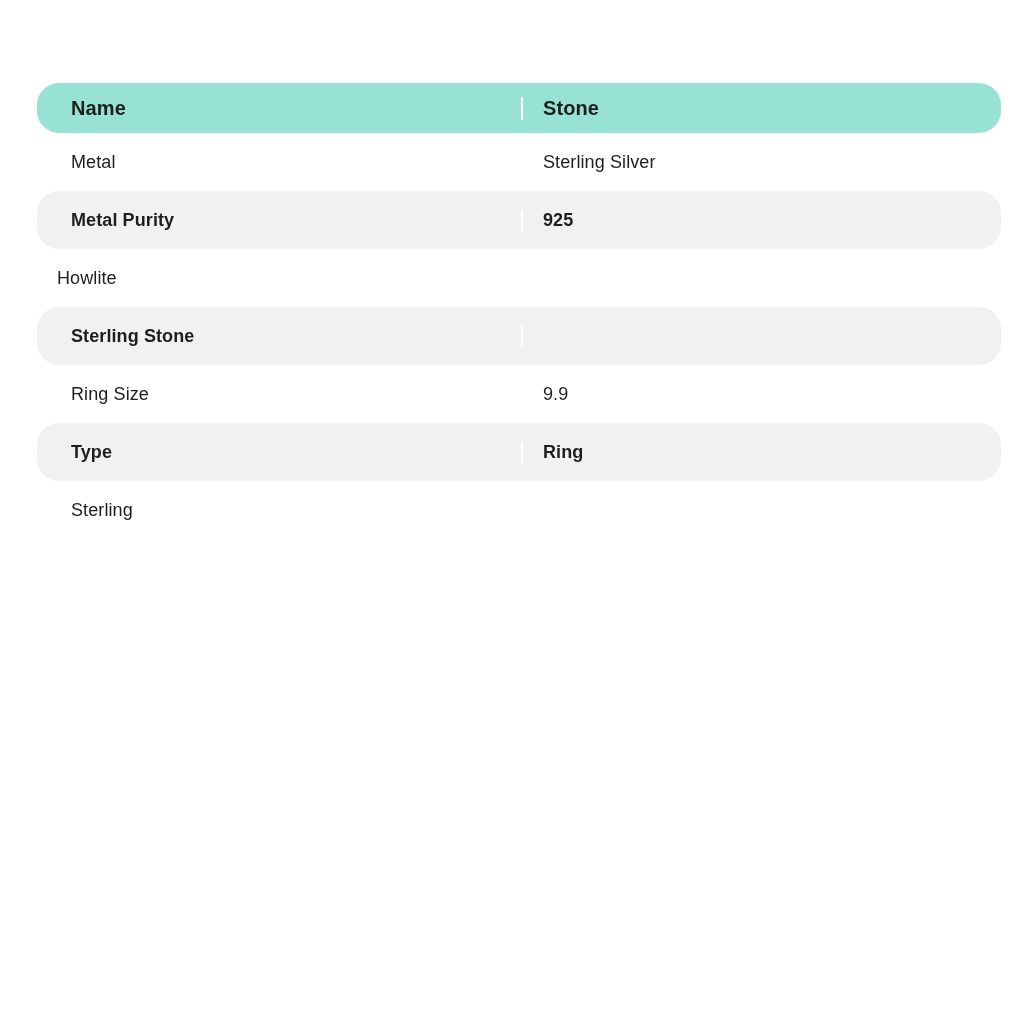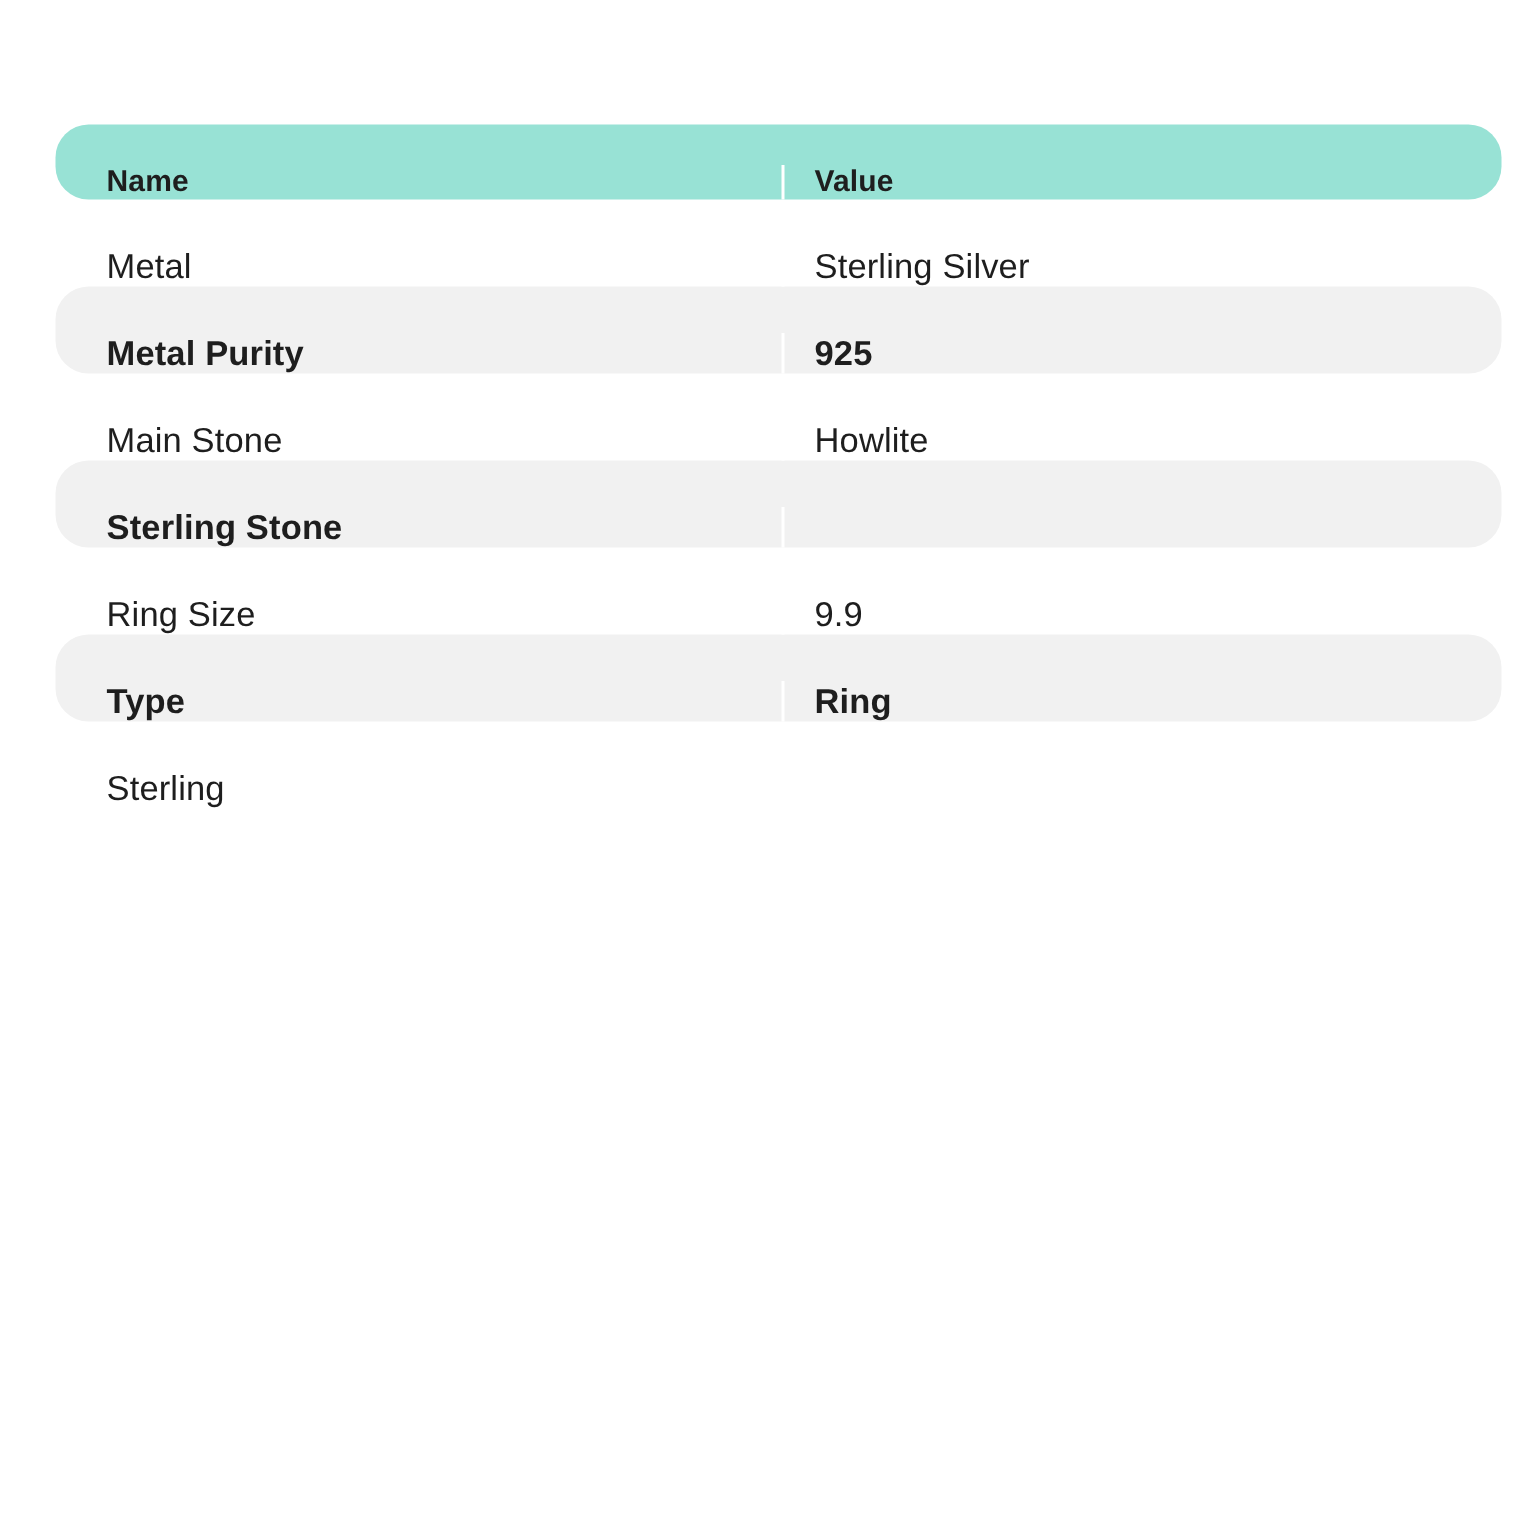--- a/index.html
+++ b/index.html
@@ -22,39 +22,39 @@
     position: absolute;
     left: 37px;
     top: 83px;
     width: 964px;
     display: flex;
     flex-direction: column;
   }
   .t-row {
     display: flex;
     width: 100%;
-    align-items: flex-end;
+    align-items: center;
     border-radius: 22px;
   }
   .t-row.header {
     height: 50px;
     background: var(--header-bg);
   }
   .t-row.body-row {
     height: 58px;
     background: transparent;
   }
   .t-row.body-row.striped {
     background: var(--stripe-bg);
     font-weight: bold;
   }
   .cell {
     display: flex;
     align-items: center;
-    font-size: 23px;
+    font-size: 18px;
     letter-spacing: 0.1px;
     overflow: hidden;
     white-space: nowrap;
   }
   .cell.c1 {
     width: 486px;
     padding-left: 34px;
     border-right: 2px solid var(--divider);
   }
   .cell.c2 {
@@ -65,35 +65,34 @@
     font-weight: 700;
     font-size: 20px;
   }
 </style>
 </head>
 <body>
 
 <div class="attr-table">
   <div class="t-row header">
     <div class="cell c1">Name</div>
-    <div class="cell c2">Value</div>
+    <div class="cell c2">Stone</div>
   </div>
   <div>
   <div class="t-row body-row">
     <div class="cell c1">Metal</div>
     <div class="cell c2">Sterling Silver</div>
   </div>
 
   <div class="t-row body-row striped">
     <div class="cell c1">Metal Purity</div>
     <div class="cell c2">925</div>
   </div>
 
   <div class="t-row body-row">
-    <div class="cell c1">Main Stone</div>
     <div class="cell c2">Howlite</div>
   </div>
 
   <div class="t-row body-row striped">
     <div class="cell c1">Sterling Stone</div>
   </div>
 
   <div class="t-row body-row">
     <div class="cell c1">Ring Size</div>
     <div class="cell c2">9.9</div>

